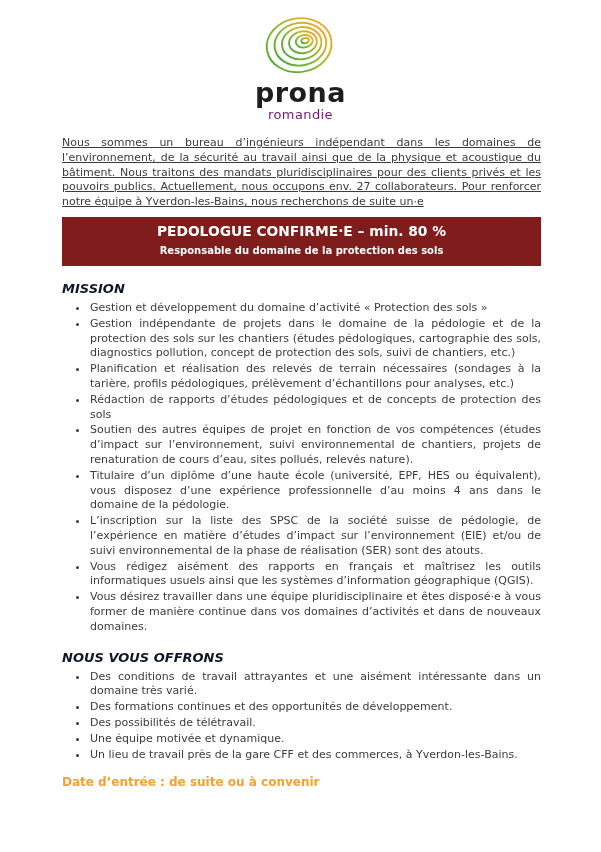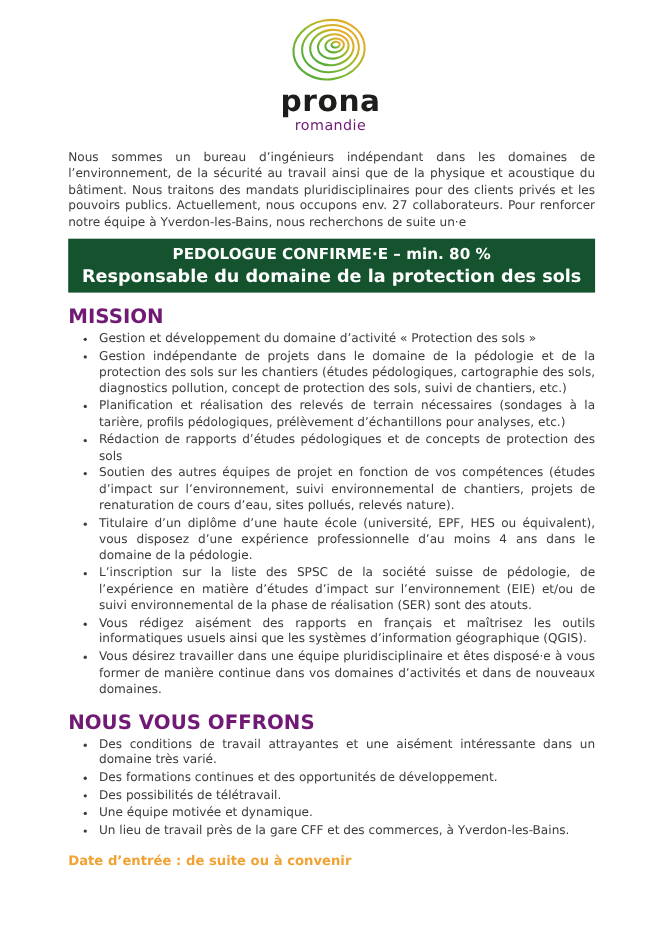--- a/index.html
+++ b/index.html
@@ -13,32 +13,32 @@
     box-sizing:border-box;
     padding-top:12px;
   }
   .content{margin:0 60px 0 62px;}
   
   .logo-wrap{text-align:center;}
   .logo-rings{display:block;margin:0 auto;}
   .brand{font-size:27px;font-weight:800;letter-spacing:.5px;color:#1d1d1b;line-height:28px;margin-top:1px;}
   .brand-sub{font-size:13px;color:#701a75;letter-spacing:.4px;line-height:15px;}
   
-  .intro{font-size:11px;line-height:14.8px;text-align:justify;margin:14px 0 0 0;}
+  .intro{font-size:11px;line-height:14.8px;text-align:justify;margin:14px 0 0 0;text-decoration:underline;}
   
   .banner{
-    background:#14532d;color:#fff;text-align:center;
+    background:#7f1d1d;color:#fff;text-align:center;
     font-weight:bold;margin-top:7px;padding:4px 0 5px 0;
   }
   .banner-line1{font-size:13.8px;line-height:20px;}
-  .banner-line2{font-size:16px;line-height:20px;}
+  .banner-line2{font-size:10px;line-height:20px;}
   
   .sec-title{
-    color:#701a75;font-size:18px;font-weight:bold;
-    margin:15px 0 5px 0;line-height:15px;
+    color:#0f172a;font-size:13px;font-weight:bold;
+    margin:15px 0 5px 0;line-height:15px;font-style:italic;
   }
   ul.bullets{
     margin:0;padding:0 0 0 27px;list-style:disc outside;
     font-size:11px;line-height:14.8px;text-align:justify;
   }
   ul.bullets li{margin:0 0 1px 0;padding-left:1px;}
   
   .closing{font-size:11px;line-height:14.8px;text-align:justify;margin:11px 0 0 0;}
   .start-date{color:#F0A232;font-size:12px;font-weight:bold;margin:13px 0 0 0;line-height:15px;}
   a.doc-link{color:#3333CC;text-decoration:underline;cursor:pointer;}

